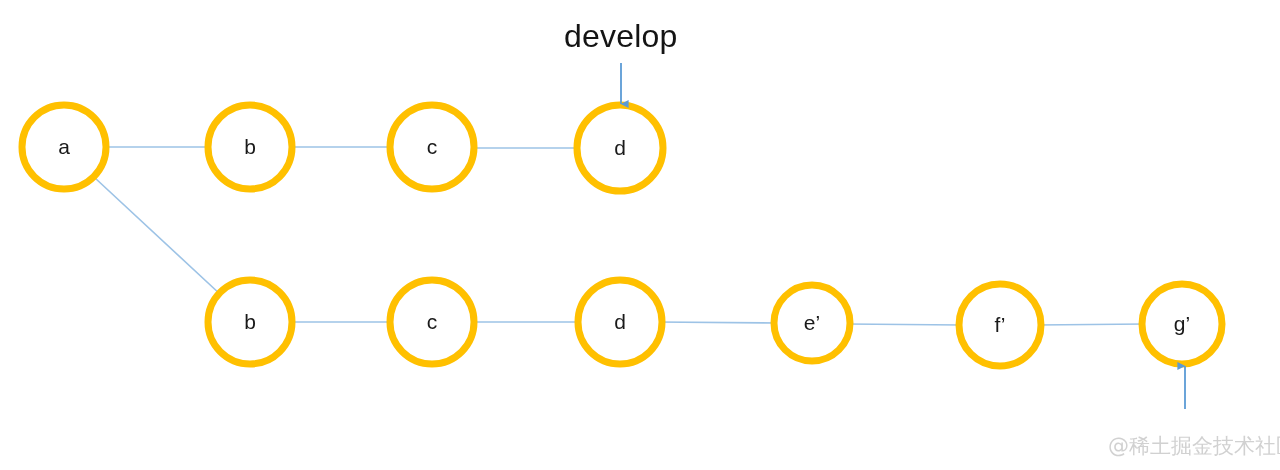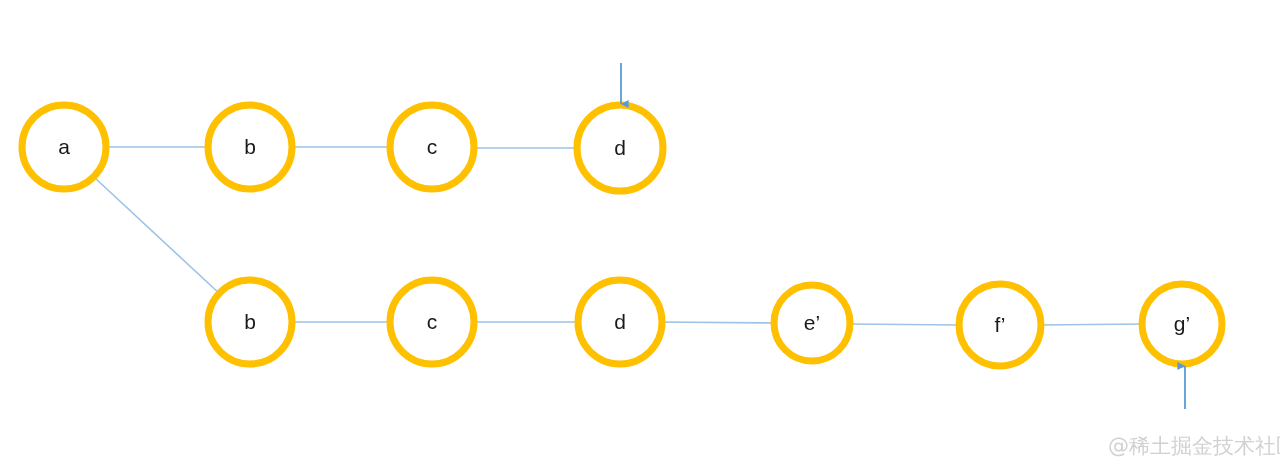--- a/index.html
+++ b/index.html
@@ -122,17 +122,18 @@
         <text class="node-label" x="1182" y="325">g’</text>
       </g>
     </g>
 
     <g>
       <line x1="621" y1="63" x2="621" y2="104" stroke="#5B9BD5" stroke-width="1.8" marker-end="url(#arrow-down)"></line>
       <line x1="1185" y1="409" x2="1185" y2="366" stroke="#5B9BD5" stroke-width="1.8" marker-end="url(#arrow-up)"></line>
     </g>
   </svg>
 
+  <div class="branch-label" id="label-develop">develop</div>
 
   <div class="watermark">@稀土掘金技术社区</div>
 
 
 </div>
 
 </body></html>

